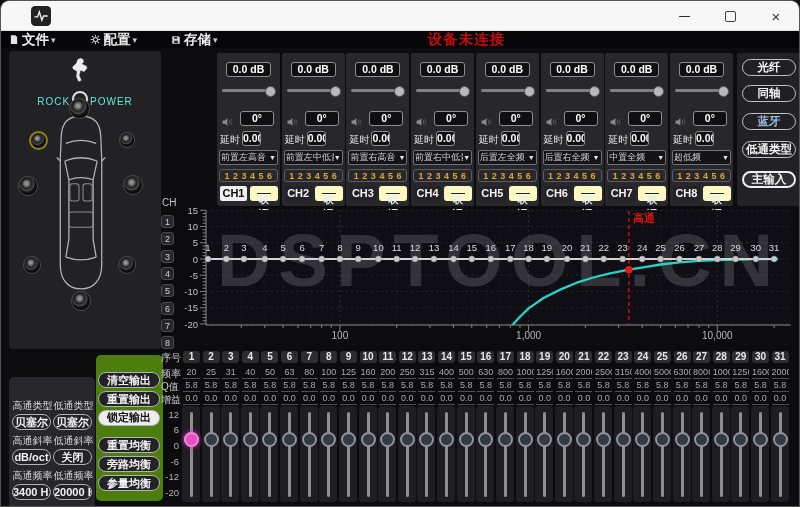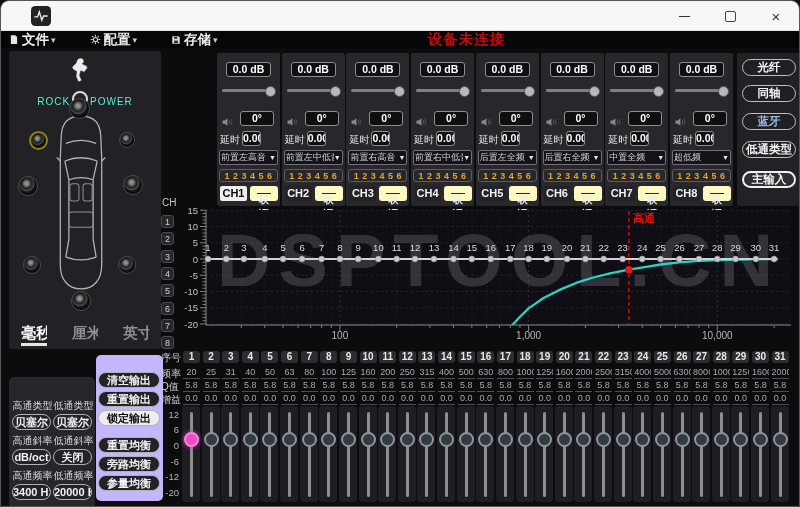--- a/index.html
+++ b/index.html
@@ -82,21 +82,21 @@
   .chbtn{position:absolute;left:160px;width:13px;height:13px;background:#26262b;border:1px solid #4a4a50;border-radius:3px;
          color:#d0d0d4;font-size:9px;text-align:center;line-height:12px;box-sizing:border-box;}
   #graph{position:absolute;left:180px;top:207px;}
   #graph text{font-family:"Liberation Sans","DejaVu Sans",sans-serif;}
   
   .xover{position:absolute;left:8px;top:354px;width:86px;height:146px;background:#26262b;border-radius:5px;margin-top:22px;}
   .xl{position:absolute;font-size:10px;color:#dadade;width:41px;text-align:center;white-space:nowrap;overflow:hidden;}
   .xbtn{position:absolute;width:39px;height:16px;border:1px solid #b2b2b6;border-radius:8px;background:#222227;
         font-size:11px;font-weight:bold;color:#f2f2f4;text-align:center;line-height:14px;overflow:hidden;
         white-space:nowrap;box-sizing:border-box;}
-  .actions{position:absolute;left:95px;top:354px;width:67px;height:146px;background:#c4b5fd;border-radius:5px;}
+  .actions{position:absolute;left:95px;top:354px;width:67px;height:146px;background:#4d7c0f;border-radius:5px;}
   .act{position:absolute;left:2px;width:62px;height:16px;border:1px solid #b2b2b6;border-radius:8px;background:#222227;
        color:#f2f2f4;font-size:11px;font-weight:bold;text-align:center;line-height:14px;box-sizing:border-box;}
   .act.on{background:#ededee;color:#101010;}
   
   .rl{position:absolute;left:160px;font-size:10px;color:#cacace;}
   .bcol{position:absolute;top:348px;width:19px;height:154px;}
   .b-badge{position:absolute;top:2px;left:1px;right:1px;height:12px;background:#2c2c31;border-radius:3px;color:#e8e8ea;
            font-size:10px;font-weight:bold;line-height:12px;text-align:center;}
   .b-val{position:absolute;left:1px;right:1px;height:11px;font-size:9px;color:#a8a8ae;text-align:center;line-height:11px;
          border-bottom:1px solid #4e4e55;overflow:hidden;white-space:nowrap;}
@@ -195,25 +195,20 @@
     </svg>
     <div id="speakers">
         <div class="spk" style="left: 60px; top: 47px; width: 19px; height: 19px;"></div>
         <div class="spk sel" style="left: 20px; top: 80px; width: 15px; height: 15px;"></div>
         <div class="spk" style="left: 110px; top: 81px; width: 14px; height: 14px;"></div>
         <div class="spk" style="left: 9px; top: 125px; width: 18px; height: 18px;"></div>
         <div class="spk" style="left: 114px; top: 124px; width: 18px; height: 18px;"></div>
         <div class="spk" style="left: 14px; top: 205px; width: 16px; height: 16px;"></div>
         <div class="spk" style="left: 109px; top: 205px; width: 16px; height: 16px;"></div>
         <div class="spk" style="left: 62px; top: 240px; width: 18px; height: 18px;"></div>
-      </div>
-    <div id="unit-tabs" class="unit-tabs">
-        <span class="unit-tab on"><span class="tx">毫秒</span></span>
-        <span class="unit-tab"><span class="tx">厘米</span></span>
-        <span class="unit-tab"><span class="tx">英寸</span></span>
       </div>
   </div>
 
 
   <div id="channels">
       <div class="strip" style="left: 216px;">
         <div class="box gain-box">0.0 dB</div>
         <div class="hslider">
           <i class="hhandle"></i>
         </div>
@@ -601,21 +596,21 @@
     <span class="xbtn" style="left:44px;top:72px">关闭</span>
     <span class="xl" style="left:3px;top:92px">高通频率</span>
     <span class="xl" style="left:44px;top:92px">低通频率</span>
     <span class="xbtn" style="left:3px;top:107px">3400 Hz</span>
     <span class="xbtn" style="left:44px;top:107px">20000 Hz</span>
   </div>
 
   <div class="actions" id="actions">
       <span class="act" style="top: 17px;">清空输出</span>
       <span class="act" style="top: 36px;">重置输出</span>
-      <span class="act on" style="top: 55px;">锁定输出</span>
+      <span class="act on" style="top: 55px; font-family: Liberation Mono, monospace;">锁定输出</span>
       <span class="act" style="top: 82px;">重置均衡</span>
       <span class="act" style="top: 101px;">旁路均衡</span>
       <span class="act" style="top: 120px;">参量均衡</span>
     </div>
 
   <span class="rl" style="top:350px">序号</span>
   <span class="rl" style="top:366px">频率</span>
   <span class="rl" style="top:379px">Q值</span>
   <span class="rl" style="top:392px">增益</span>
   <div id="scale">

